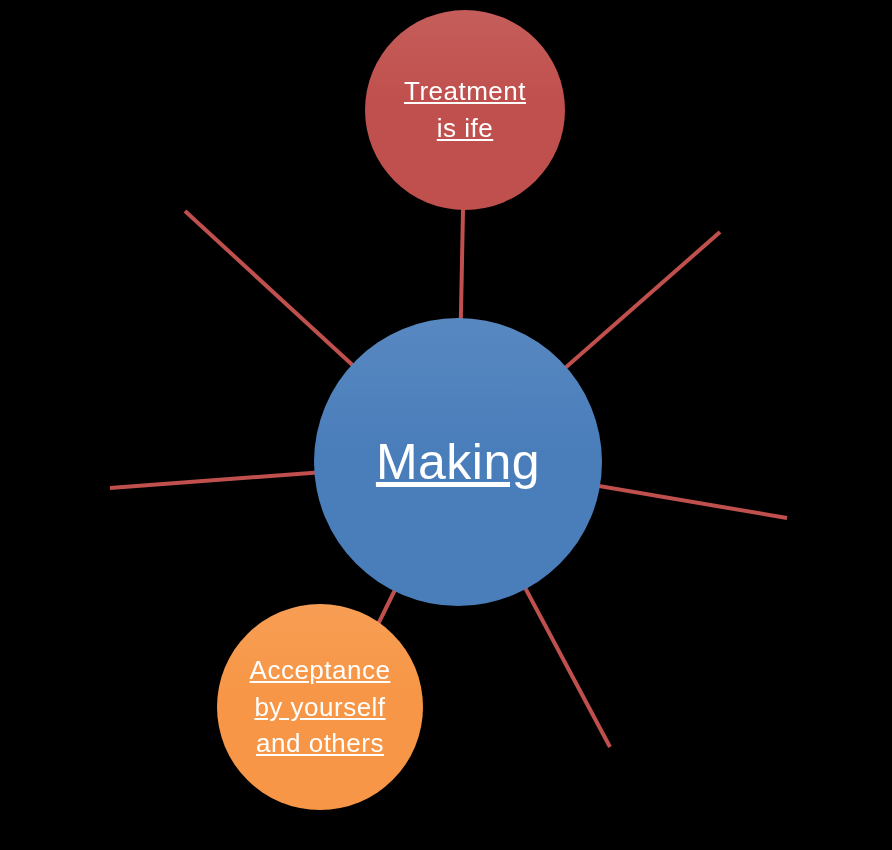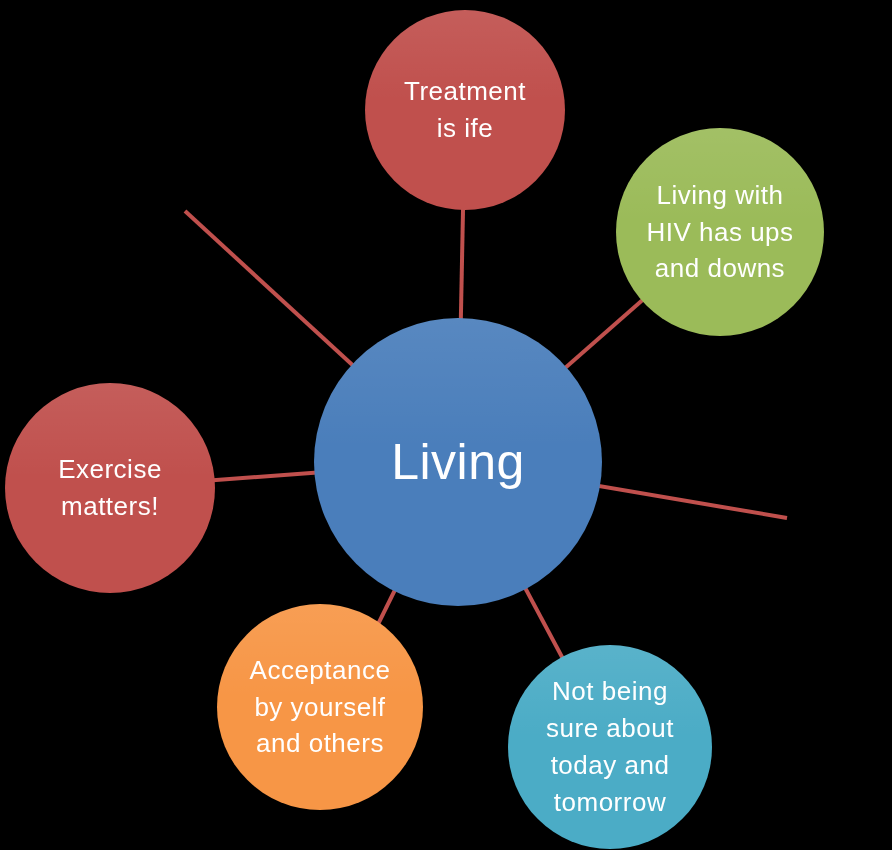--- a/index.html
+++ b/index.html
@@ -24,20 +24,21 @@
   .node {
     position: absolute;
     border-radius: 50%;
     display: flex;
     align-items: center;
     justify-content: center;
     z-index: 1;
     box-sizing: border-box;
     
     background-image: linear-gradient(to bottom, rgba(255,255,255,0.08), rgba(255,255,255,0) 45%);
+    text-decoration: underline;
   }
   .node .label {
     white-space: pre-line;
     text-align: center;
     line-height: 1.42;
     font-weight: 400;
     letter-spacing: 0.5px;
   }
   .node.center .label {
     line-height: 1.1;
@@ -51,39 +52,24 @@
       <line x1="458" y1="462" x2="465" y2="110" stroke="#C0504D" stroke-width="4"></line>
       <line x1="458" y1="462" x2="720" y2="232" stroke="#C0504D" stroke-width="4"></line>
       <line x1="458" y1="462" x2="787" y2="518" stroke="#C0504D" stroke-width="4"></line>
       <line x1="458" y1="462" x2="610" y2="747" stroke="#C0504D" stroke-width="4"></line>
       <line x1="458" y1="462" x2="320" y2="742" stroke="#C0504D" stroke-width="4"></line>
       <line x1="458" y1="462" x2="110" y2="488" stroke="#C0504D" stroke-width="4"></line>
       <line x1="458" y1="462" x2="185" y2="211" stroke="#C0504D" stroke-width="4"></line>
     </svg>
 
   <div class="node center" style="left: 314px; top: 318px; width: 288px; height: 288px; background-color: rgb(74, 126, 187); color: rgb(255, 255, 255); font-size: 50px;">
-    <span class="label">Living</span>
+    <span class="label">Making</span>
   </div>
   <div class="node" style="left: 365px; top: 10px; width: 200px; height: 200px; background-color: rgb(192, 80, 77); color: rgb(255, 255, 255); font-size: 26px;">
     <span class="label">Treatment
 is ife</span>
-  </div>
-  <div class="node" style="left: 616px; top: 128px; width: 208px; height: 208px; background-color: rgb(155, 187, 89); color: rgb(255, 255, 255); font-size: 26px;">
-    <span class="label">Living with
-HIV has ups
-and downs</span>
-  </div>
-  <div class="node" style="left: 508px; top: 645px; width: 204px; height: 204px; background-color: rgb(75, 172, 198); color: rgb(255, 255, 255); font-size: 26px;">
-    <span class="label">Not being
-sure about
-today and
-tomorrow</span>
   </div>
   <div class="node" style="left: 217px; top: 604px; width: 206px; height: 206px; background-color: rgb(247, 150, 70); color: rgb(255, 255, 255); font-size: 26px;">
     <span class="label">Acceptance
 by yourself
 and others</span>
   </div>
-  <div class="node" style="left: 5px; top: 383px; width: 210px; height: 210px; background-color: rgb(192, 80, 77); color: rgb(255, 255, 255); font-size: 26px;">
-    <span class="label">Exercise
-matters!</span>
-  </div>
 </div>
 
 </body></html>

